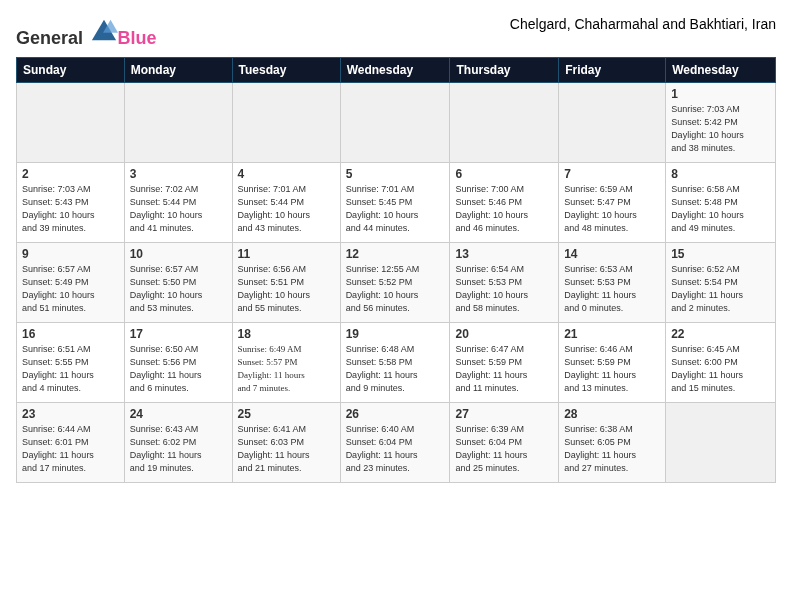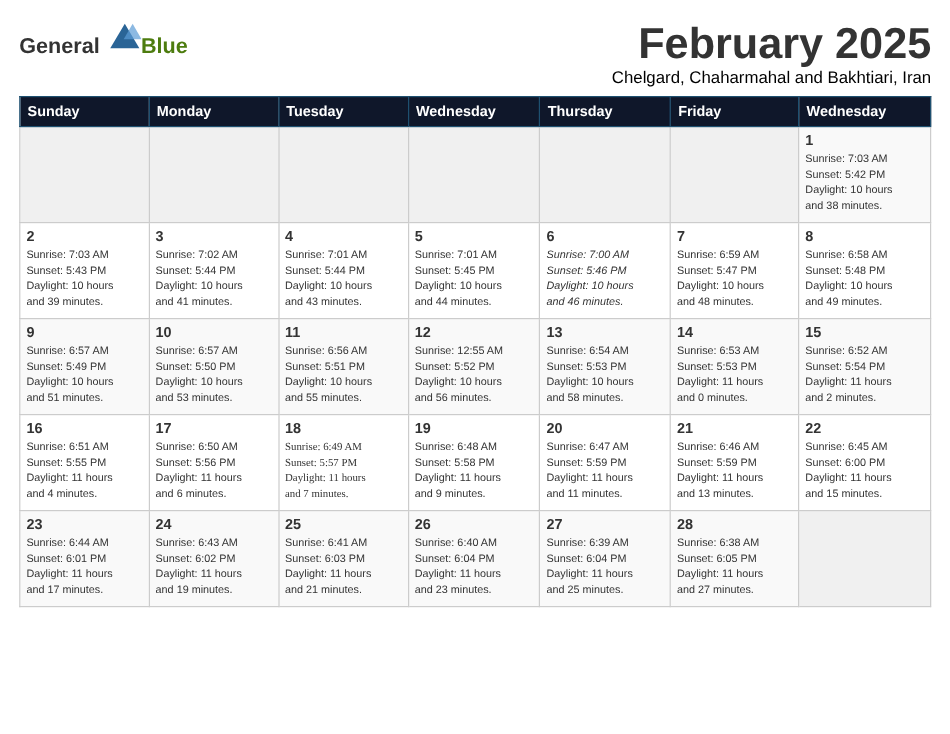--- a/index.html
+++ b/index.html
@@ -22,21 +22,21 @@
       gap: 0px;
     }
     .logo-text-general {
       font-size: 18px;
       font-weight: bold;
       color: #333;
     }
     .logo-text-blue {
       font-size: 18px;
       font-weight: bold;
-      color: #4d7c0f;
+      color: #ec4899;
     }
     .logo-icon {
       width: 28px;
       height: 28px;
       margin-left: 2px;
     }
     .title-block {
       text-align: right;
     }
     .month-title {
@@ -108,21 +108,20 @@
       <svg class="logo-icon" viewBox="0 0 30 30">
         <polygon points="15,4 28,26 2,26" fill="#2a6496"></polygon>
         <polygon points="22,4 30,18 14,18" fill="#5b9bd5" opacity="0.7"></polygon>
       </svg>
     </div>
     <div>
       <span class="logo-text-blue">Blue</span>
     </div>
   </div>
   <div class="title-block">
-    <div class="month-title">February 2025</div>
     <div class="subtitle">Chelgard, Chaharmahal and Bakhtiari, Iran</div>
   </div>
 </div>
 
 <table>
   <thead>
     <tr id="weekday-header">
         <th>Sunday</th>
         <th>Monday</th>
         <th>Tuesday</th>
@@ -172,21 +171,21 @@
         </td>
         <td>
           <span class="day-number">5</span>
           <div class="day-info" style="white-space: pre-line;">Sunrise: 7:01 AM
 Sunset: 5:45 PM
 Daylight: 10 hours
 and 44 minutes.</div>
         </td>
         <td>
           <span class="day-number">6</span>
-          <div class="day-info" style="white-space: pre-line; font-style: italic;">Sunrise: 7:00 AM
+          <div class="day-info" style="white-space: pre-line;">Sunrise: 7:00 AM
 Sunset: 5:46 PM
 Daylight: 10 hours
 and 46 minutes.</div>
         </td>
         <td>
           <span class="day-number">7</span>
           <div class="day-info" style="white-space: pre-line;">Sunrise: 6:59 AM
 Sunset: 5:47 PM
 Daylight: 10 hours
 and 48 minutes.</div>

